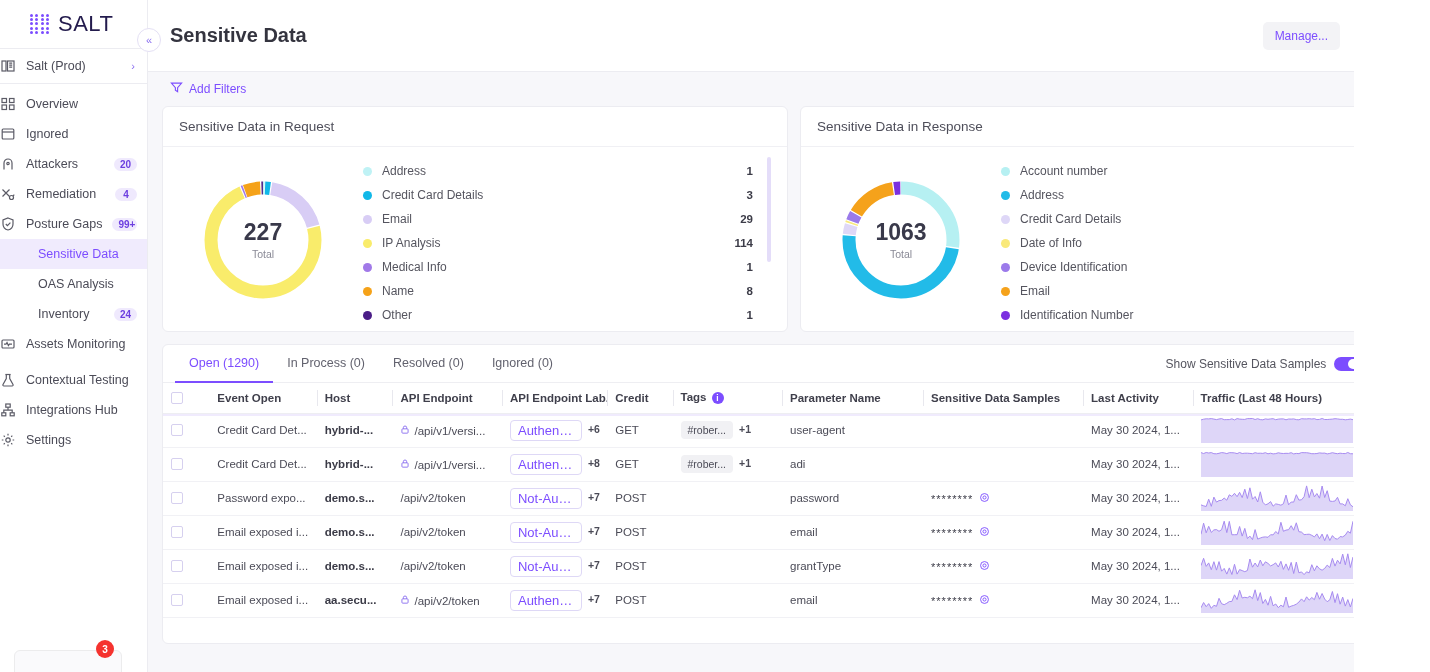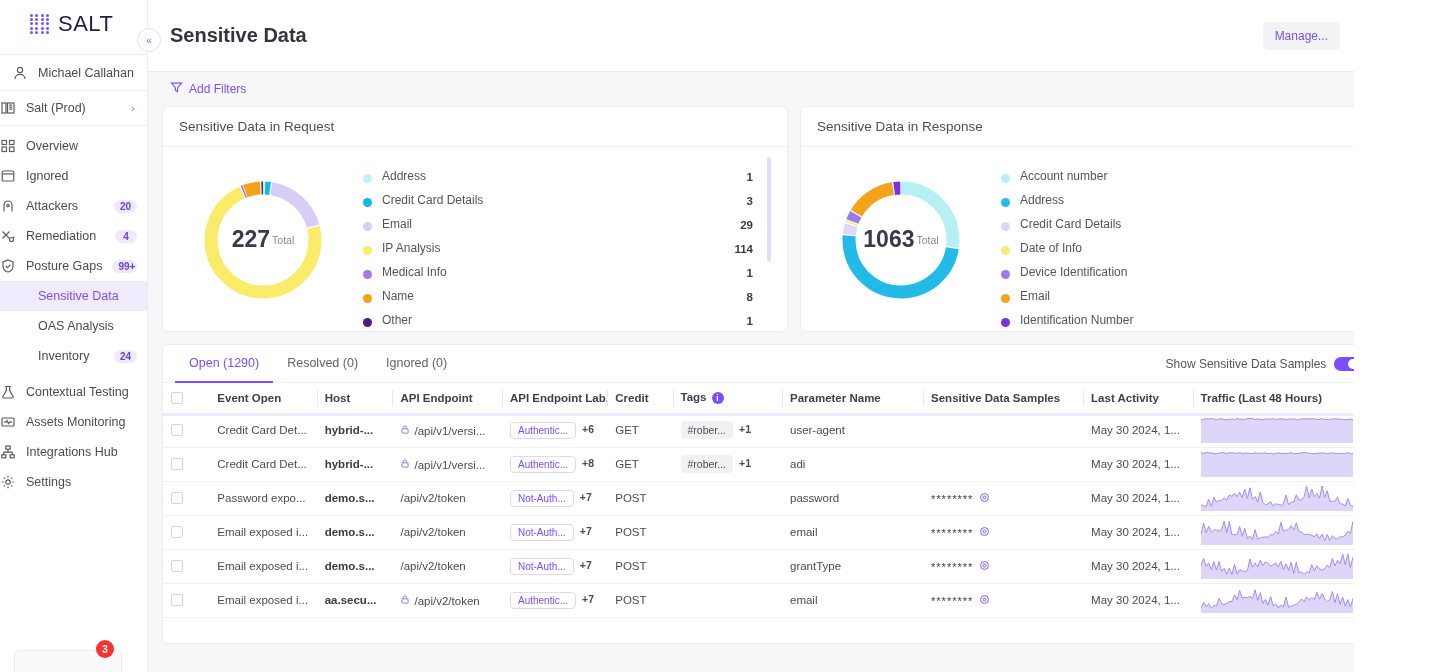--- a/index.html
+++ b/index.html
@@ -92,29 +92,29 @@
   .panel.right { width: 640px; flex: 0 0 640px; }
   .panel-head {
     height: 40px; display:flex; align-items:center; padding: 0 16px;
     border-bottom: 1px solid #f0f0f4; font-size: 13.5px; color: #4e4e5a;
   }
   .panel-body { display:flex; height: 185px; }
   .donut-wrap { width: 200px; flex: 0 0 200px; display:flex; align-items:center; justify-content:center; }
   .donut { position: relative; width: 130px; height: 130px; }
   .donut svg { transform: rotate(-90deg); display:block; }
   .donut .ctr {
-    position:absolute; inset:0; display:flex; 
+    position:absolute; inset:0; display:flex; flex-direction:column;
     align-items:center; justify-content:center; gap: 2px;
   }
   .donut .ctr .num { font-size: 23px; font-weight: 700; color: #39394a; }
   .donut .ctr .ttl { font-size: 10.5px; color: #8a8a96; }
 
   .legend { flex: 1 1 auto; padding: 12px 0 0 0; position: relative; }
   .lg-row {
-    display:flex; align-items:flex-end; height: 24px; font-size: 12px; color:#55555f;
+    display:flex; align-items:center; height: 24px; font-size: 12px; color:#55555f;
     padding-right: 34px;
   }
   .lg-dot { width:9px; height:9px; border-radius:50%; flex:0 0 9px; margin-right:10px; }
   .lg-name { flex: 1 1 auto; }
   .lg-val { font-size: 11.5px; font-weight: 700; color:#3c3c48; }
   .lg-scroll {
     position:absolute; right: 16px; top: 10px; width: 4px; height: 105px;
     background: #e4ddf9; border-radius: 2px;
   }
   .panel.right .lg-scroll { right: 22px; }
@@ -152,21 +152,21 @@
     border-bottom: 1px solid #f1f1f5; white-space:nowrap; overflow:hidden;
   }
   tbody tr:first-child td { box-shadow: inset 0 2px 0 #f0ebfd; }
   .cb {
     width:12px; height:12px; border:1px solid #d6d0ef; border-radius:2px; display:block;
   }
   .bold { font-weight:700; color:#3b3b47; }
   .lock { color:#8a6ef0; margin-right:4px; font-size:10px; }
   .chip {
     display:inline-block; border:1px solid #ded8f6; border-radius:4px; color:#7c4dff;
-    font-size:10px; padding: 2px 7px; max-width: 72px; overflow:hidden; text-overflow:ellipsis;
+    font-size:13px; padding: 2px 7px; max-width: 72px; overflow:hidden; text-overflow:ellipsis;
     vertical-align:middle;
   }
   .plus { font-size:10.5px; font-weight:700; color:#4b4b57; margin-left:6px; }
   .tag {
     display:inline-block; background:#f1f1f4; border-radius:4px; color:#4b4b57;
     font-size:10.5px; padding:3px 7px; max-width:62px; overflow:hidden; text-overflow:ellipsis;
     vertical-align:middle;
   }
   .mask { letter-spacing:1px; font-size:11px; color:#3b3b47; }
   .eye { color:#7c4dff; margin-left:6px; font-size:11px; }
@@ -205,29 +205,20 @@
           <i></i>
           <i></i>
           <i></i>
           <i></i>
           <i></i>
           <i></i>
       </span>
       <span class="logo-text">SALT</span>
     </div>
 
-    <div class="user-row">
-      <span class="nav-ico">
-        <svg viewBox="0 0 16 16" width="16" height="16" fill="none" stroke="currentColor" stroke-width="1.2">
-          <circle cx="8" cy="5" r="2.6"></circle>
-            <path d="M3 14c0-2.8 2.2-4.6 5-4.6s5 1.8 5 4.6"></path>
-        </svg>
-      </span>
-      <span>Michael Callahan</span>
-    </div>
 
     <div class="sect">
       <div class="nav-item" style="height:34px;">
         <span class="nav-ico">
           <svg viewBox="0 0 16 16" width="16" height="16" fill="none" stroke="currentColor" stroke-width="1.2">
             <rect x="2" y="3" width="4" height="10"></rect>
               <rect x="7.5" y="3" width="6.5" height="10"></rect>
             <path d="M9.2 5.2h3M9.2 7.2h3M9.2 9.2h3"></path>
           </svg>
         </span>
@@ -299,37 +290,37 @@
         <span class="lbl">Sensitive Data</span>
       </div>
       <div class="nav-item sub">
         <span class="lbl">OAS Analysis</span>
       </div>
       <div class="nav-item sub">
         <span class="lbl">Inventory</span>
         <span class="badge">24</span>
       </div>
 
+      <div class="nav-item">
+        <span class="nav-ico">
+          <svg viewBox="0 0 16 16" width="16" height="16" fill="none" stroke="currentColor" stroke-width="1.2">
+            <rect x="2" y="4" width="12" height="8" rx="1"></rect>
+              <path d="M4 8.2h2l1-1.6 1.4 3 1-1.4h2.6"></path>
+          </svg>
+        </span>
+        <span class="lbl">Assets Monitoring</span>
+      </div>
       <div class="nav-item" style="margin-top:6px;">
         <span class="nav-ico">
           <svg viewBox="0 0 16 16" width="16" height="16" fill="none" stroke="currentColor" stroke-width="1.2">
             <path d="M6.3 2.5v4L3 12.5c-.4.7.1 1.5.9 1.5h8.2c.8 0 1.3-.8.9-1.5L9.7 6.5v-4"></path>
               <path d="M5.4 2.5h5.2"></path>
           </svg>
         </span>
         <span class="lbl">Contextual Testing</span>
-      </div>
-      <div class="nav-item">
-        <span class="nav-ico">
-          <svg viewBox="0 0 16 16" width="16" height="16" fill="none" stroke="currentColor" stroke-width="1.2">
-            <rect x="2" y="4" width="12" height="8" rx="1"></rect>
-              <path d="M4 8.2h2l1-1.6 1.4 3 1-1.4h2.6"></path>
-          </svg>
-        </span>
-        <span class="lbl">Assets Monitoring</span>
       </div>
       <div class="nav-item">
         <span class="nav-ico">
           <svg viewBox="0 0 16 16" width="16" height="16" fill="none" stroke="currentColor" stroke-width="1.2">
             <rect x="5.8" y="2" width="4.4" height="3.2"></rect>
               <rect x="1.8" y="10.8" width="4" height="3"></rect>
             <rect x="10.2" y="10.8" width="4" height="3"></rect>
               <path d="M8 5.2v3M3.8 10.8V8.2h8.4v2.6"></path>
           </svg>
         </span>
@@ -494,20 +485,21 @@
                 </div>
               </div>
           </div>
         </div>
       </div>
 
       <div class="tablecard">
         <div class="tabs-row">
           <div class="tabs" id="tabs">
               <div class="tab active">Open (1290)</div>
+              <div class="tab">In Process (0)</div>
               <div class="tab">Resolved (0)</div>
               <div class="tab">Ignored (0)</div>
             </div>
           <div class="right-tools">
             <div class="toggle-wrap">
               <span>Show Sensitive Data Samples</span>
               <span class="toggle"></span>
             </div>
             <div class="csv-btn">
               <span>

